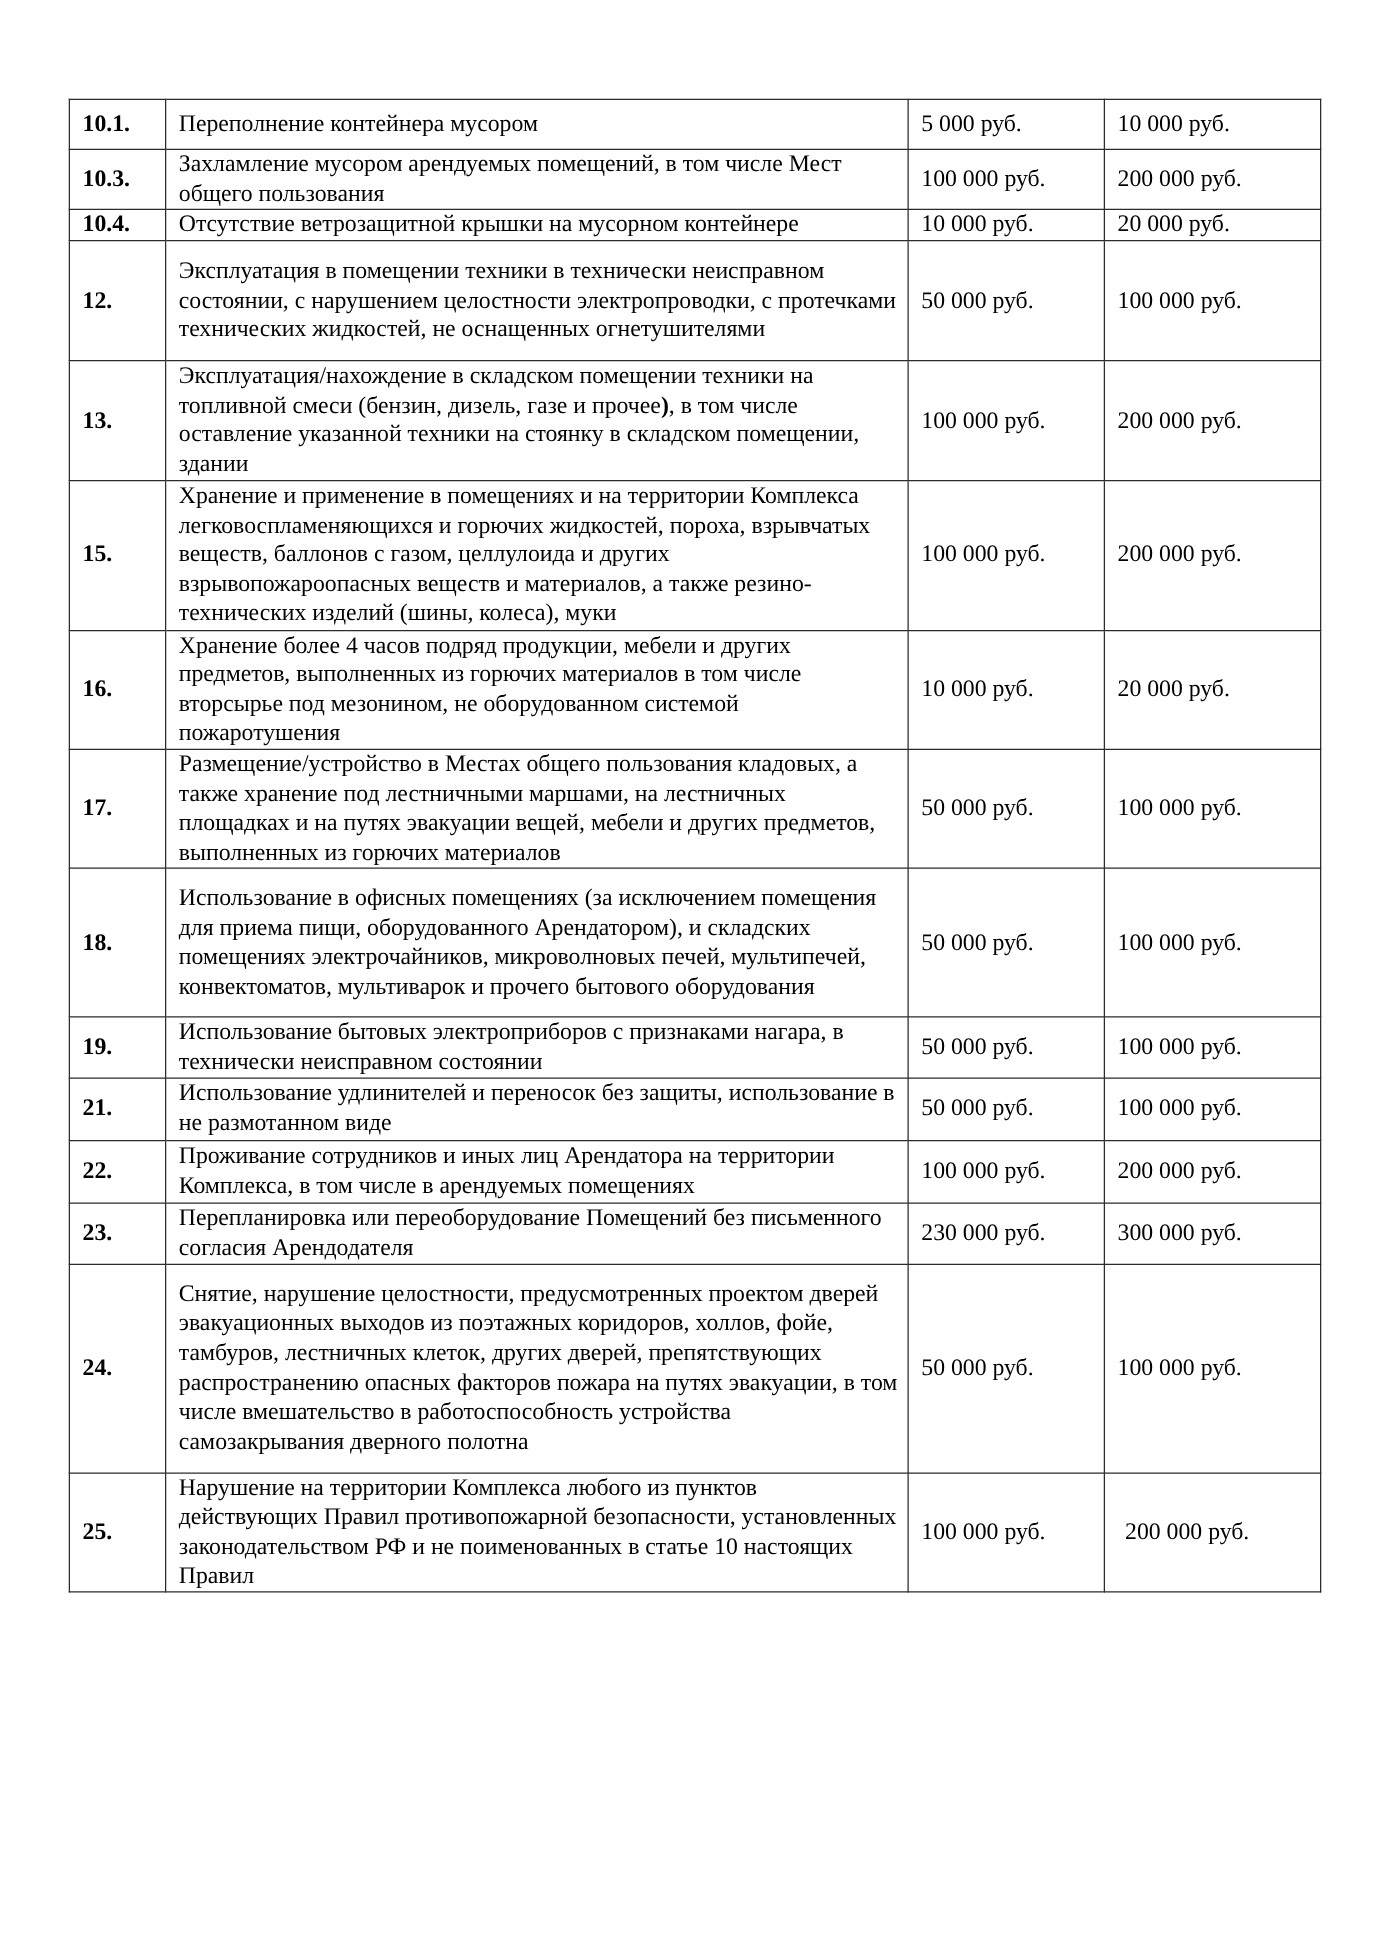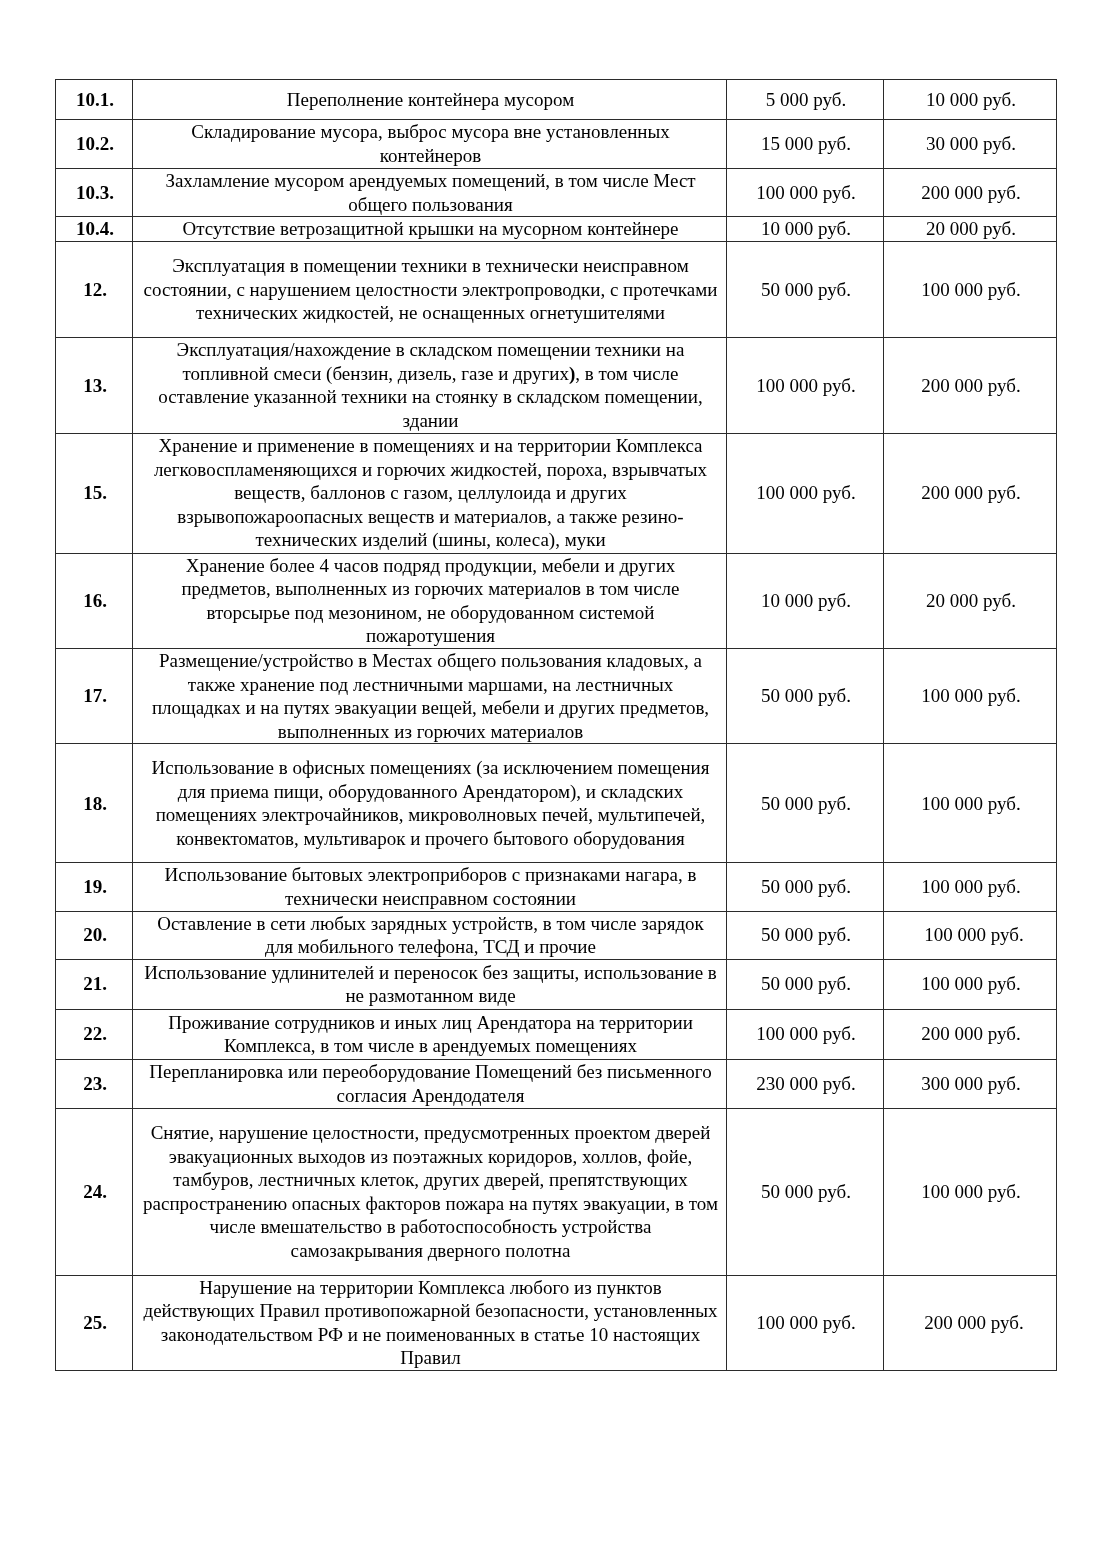--- a/index.html
+++ b/index.html
@@ -7,21 +7,20 @@
     width: 1108px; height: 1566px; position: relative; overflow: hidden;
     font-family: "Liberation Serif", "DejaVu Serif", serif;
     color: #000;
   }
   .page { position: absolute; left: 0; top: 0; width: 1108px; height: 1566px; background: #fff; }
   table.fines {
     position: absolute; left: 55px; top: 79px;
     width: 1001px;
     border-collapse: collapse;
     table-layout: fixed;
-    text-align: center;
   }
   table.fines td {
     border: 1.3px solid #2b2b2b;
     padding: 0 8px 0 10px;
     vertical-align: middle;
     font-size: 19px;
     line-height: 23.6px;
     overflow: hidden;
   }
   col.c-num { width: 77px; }
@@ -46,47 +45,41 @@
         <col class="c-first">
         <col class="c-second">
     </colgroup>
     <tbody>
       <tr style="height:40px">
         <td class="num">10.1.</td>
         <td class="desc">Переполнение контейнера мусором</td>
         <td class="amt">5 000 руб.</td>
         <td class="amt">10 000 руб.</td>
       </tr>
-      <tr style="height:49px">
-        <td class="num">10.2.</td>
-        <td class="desc">Складирование мусора, выброс мусора вне установленных контейнеров</td>
-        <td class="amt">15 000 руб.</td>
-        <td class="amt">30 000 руб.</td>
-      </tr>
       <tr style="height:47px">
         <td class="num">10.3.</td>
         <td class="desc">Захламление мусором арендуемых помещений, в том числе Мест общего пользования</td>
         <td class="amt">100 000 руб.</td>
         <td class="amt">200 000 руб.</td>
       </tr>
       <tr style="height:25px">
         <td class="num">10.4.</td>
         <td class="desc">Отсутствие ветрозащитной крышки на мусорном контейнере</td>
         <td class="amt">10 000 руб.</td>
         <td class="amt">20 000 руб.</td>
       </tr>
       <tr style="height:96px">
         <td class="num">12.</td>
         <td class="desc">Эксплуатация в помещении техники в технически неисправном состоянии, с нарушением целостности электропроводки, с протечками технических жидкостей, не оснащенных огнетушителями</td>
         <td class="amt">50 000 руб.</td>
         <td class="amt">100 000 руб.</td>
       </tr>
       <tr style="height:95px">
         <td class="num">13.</td>
-        <td class="desc"><span>Эксплуатация/нахождение в складском помещении техники на топливной смеси </span><span class="u">(бензин, </span><span>дизель, газе и других</span><span class="b">)</span><span>, в том числе оставление указанной техники на стоянку в складском помещении, здании</span></td>
+        <td class="desc"><span>Эксплуатация/нахождение в складском помещении техники на топливной смеси </span><span class="u">(бензин, </span><span>дизель, газе и прочее</span><span class="b">)</span><span>, в том числе оставление указанной техники на стоянку в складском помещении, здании</span></td>
         <td class="amt">100 000 руб.</td>
         <td class="amt">200 000 руб.</td>
       </tr>
       <tr style="height:120px">
         <td class="num">15.</td>
         <td class="desc">Хранение и применение в помещениях и на территории Комплекса легковоспламеняющихся и горючих жидкостей, пороха, взрывчатых веществ, баллонов с газом, целлулоида и других взрывопожароопасных веществ и материалов, а также резино-технических изделий (шины, колеса), муки</td>
         <td class="amt">100 000 руб.</td>
         <td class="amt">200 000 руб.</td>
       </tr>
       <tr style="height:95px">
@@ -105,26 +98,20 @@
         <td class="num">18.</td>
         <td class="desc">Использование в офисных помещениях (за исключением помещения для приема пищи, оборудованного Арендатором), и складских помещениях электрочайников, микроволновых печей, мультипечей, конвектоматов, мультиварок и прочего бытового оборудования</td>
         <td class="amt">50 000 руб.</td>
         <td class="amt">100 000 руб.</td>
       </tr>
       <tr style="height:48px">
         <td class="num">19.</td>
         <td class="desc">Использование бытовых электроприборов с признаками нагара, в технически неисправном состоянии</td>
         <td class="amt">50 000 руб.</td>
         <td class="amt">100 000 руб.</td>
-      </tr>
-      <tr style="height:48px">
-        <td class="num">20.</td>
-        <td class="desc">Оставление в сети любых зарядных устройств, в том числе зарядок для мобильного телефона, ТСД и прочие</td>
-        <td class="amt">50 000 руб.</td>
-        <td class="amt shift">100 000 руб.</td>
       </tr>
       <tr style="height:50px">
         <td class="num">21.</td>
         <td class="desc">Использование удлинителей и переносок без защиты, использование в не размотанном виде</td>
         <td class="amt">50 000 руб.</td>
         <td class="amt">100 000 руб.</td>
       </tr>
       <tr style="height:50px">
         <td class="num">22.</td>
         <td class="desc">Проживание сотрудников и иных лиц Арендатора на территории Комплекса, в том числе в арендуемых помещениях</td>

